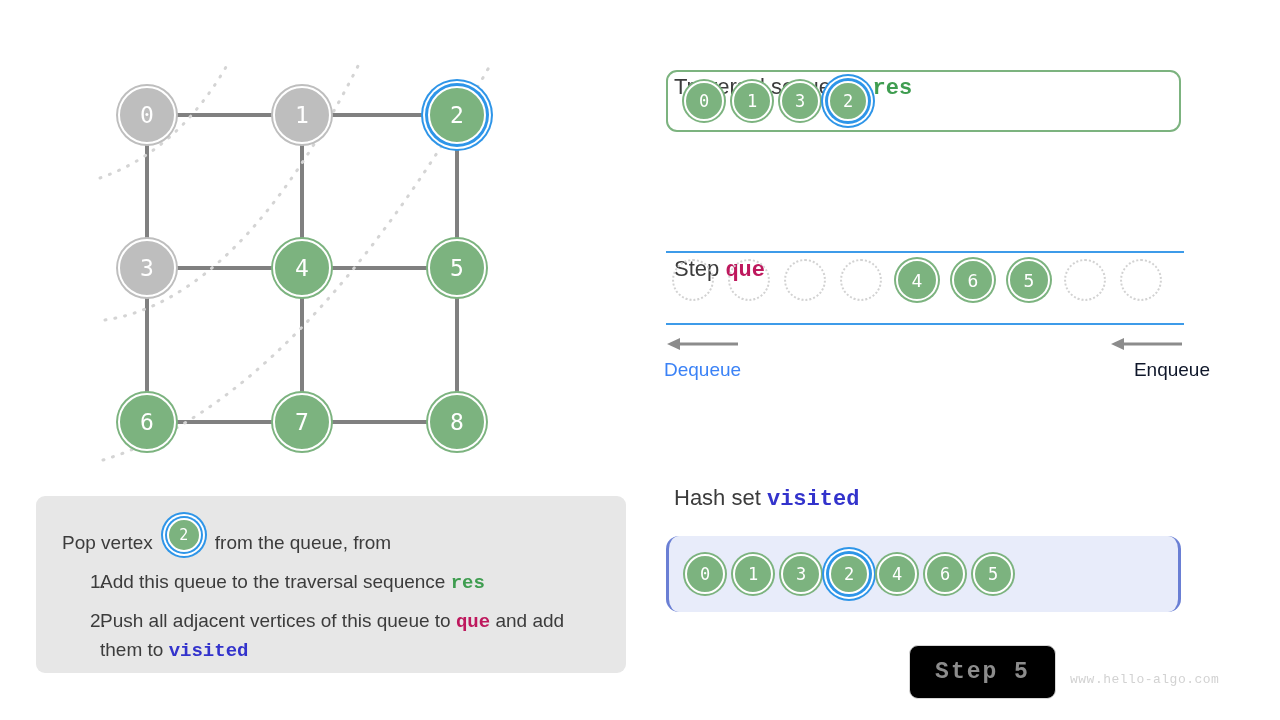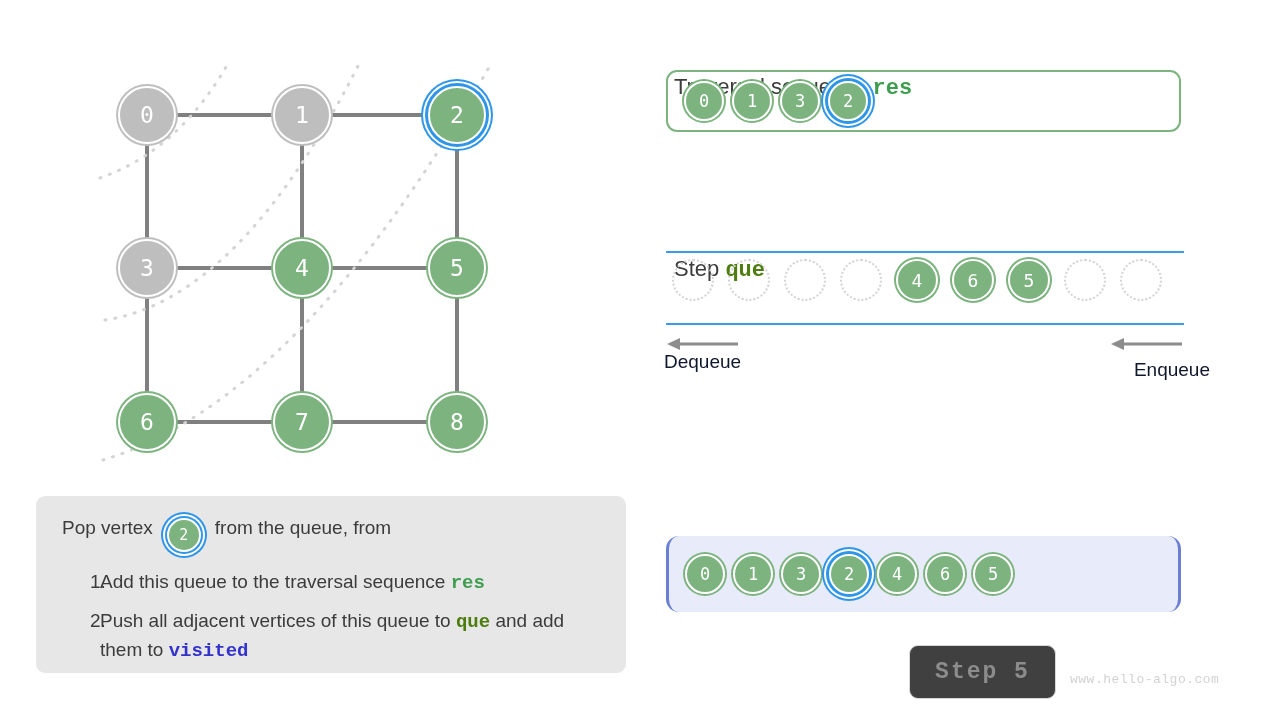--- a/index.html
+++ b/index.html
@@ -28,33 +28,33 @@
 
   
   .g-node{width:58px;height:58px;font-size:23px;margin-left:-29px;margin-top:-29px;}
 
   
   #desc-box{
     position:absolute;left:36px;top:496px;width:590px;height:177px;
     background:#e7e7e7;border-radius:9px;box-sizing:border-box;
     padding:22px 26px 0 26px;color:#3c3c3c;
   }
-  #desc-line1{font-size:19px;display:flex;align-items:flex-start;line-height:1;}
+  #desc-line1{font-size:19px;display:flex;align-items:flex-end;line-height:1;}
   #desc-line1 .inline-node{
     width:34px;height:34px;font-size:15px;margin:0 14px;flex:none;
     position:relative;border-radius:50%;display:flex;align-items:center;justify-content:center;
     color:#fff;background:#7cb37f;border:2px solid #fff;box-sizing:border-box;
     box-shadow:0 0 0 2px #2e95e8, 0 0 0 4px #ffffff, 0 0 0 6px #2e95e8;
     font-family:"DejaVu Sans Mono","Liberation Mono",monospace;
   }
   #desc-list{margin:16px 0 0 0;padding:0;list-style:none;font-size:19px;}
   #desc-list li{display:flex;margin-bottom:9px;line-height:1.45;}
   #desc-list .marker{width:38px;flex:none;padding-left:28px;box-sizing:border-box;}
   .kw-res{color:#3f9d50;font-weight:bold;}
-  .kw-que{color:#4d7c0f;font-weight:bold;}
+  .kw-que{color:#be185d;font-weight:bold;}
   .kw-vis{color:#3333cc;font-weight:bold;}
 
   
   #right-panel{position:absolute;left:640px;top:0;width:640px;height:720px;}
   .sec-title{position:absolute;font-size:22px;color:#3c3c3c;white-space:nowrap;}
   .sec-title .kw{font-weight:bold;}
 
   
   #res-box{
     position:absolute;left:26px;top:70px;width:515px;height:62px;
@@ -66,36 +66,36 @@
   
   #queue-area{position:absolute;left:26px;top:251px;width:540px;height:140px;}
   .q-line{position:absolute;left:0;width:518px;height:2px;background:#3d9be9;}
   #q-line-top{top:0;}
   #q-line-bot{top:72px;}
   #q-slots{position:absolute;left:6px;top:8px;display:flex;gap:14px;align-items:center;}
   .q-node{width:42px;height:42px;font-size:18px;flex:none;position:relative;}
   .q-arrow{position:absolute;top:86px;width:74px;height:14px;}
   #q-arrow-left{left:0;}
   #q-arrow-right{left:444px;}
-  #q-label-deq{position:absolute;left:-2px;top:100px;font-size:19px;color:#0f172a;}
+  #q-label-deq{position:absolute;left:-2px;top:108px;font-size:19px;color:#3b82f6;}
   #q-label-enq{position:absolute;left:424px;top:108px;font-size:19px;color:#0f172a;width:120px;text-align:right;}
 
   
   #hash-box{
     position:absolute;left:26px;top:536px;width:515px;height:76px;
     background:#e8ecfa;box-sizing:border-box;
     border-left:3px solid #6a7fd4;border-right:3px solid #6a7fd4;
     border-radius:13px;
     display:flex;align-items:center;padding-left:16px;gap:8px;
   }
 
   
   #step-badge{
     position:absolute;left:269px;top:645px;width:145px;height:52px;
-    background:#404040;border:1px solid #d8d8d8;border-radius:9px;
+    background:#000000;border:1px solid #d8d8d8;border-radius:9px;
     display:flex;align-items:center;justify-content:center;
     font-size:23px;font-weight:bold;color:#8c8c8c;letter-spacing:2px;
   }
   #watermark{
     position:absolute;left:430px;top:672px;font-size:13px;color:#d2d2d2;
     letter-spacing:0.5px;
   }
 </style>
 </head>
 <body>
@@ -189,20 +189,24 @@
       <polygon points="1,7 14,1 14,13" fill="#8c8c8c"></polygon>
     </svg>
     <svg class="q-arrow" id="q-arrow-right" viewBox="0 0 74 14">
       <line x1="72" y1="7" x2="12" y2="7" stroke="#8c8c8c" stroke-width="3"></line>
       <polygon points="1,7 14,1 14,13" fill="#8c8c8c"></polygon>
     </svg>
     <div id="q-label-deq">Dequeue</div>
     <div id="q-label-enq">Enqueue</div>
   </div>
 
+  <div class="sec-title" style="left:34px;top:485px;">
+    <span>Hash set</span>
+    <span class="kw mono kw-vis">visited</span>
+  </div>
   <div id="hash-box">
       <div class="node sq-node green">0</div>
       <div class="node sq-node green">1</div>
       <div class="node sq-node green">3</div>
       <div class="node sq-node hl">2</div>
       <div class="node sq-node green">4</div>
       <div class="node sq-node green">6</div>
       <div class="node sq-node green">5</div>
     </div>
 

